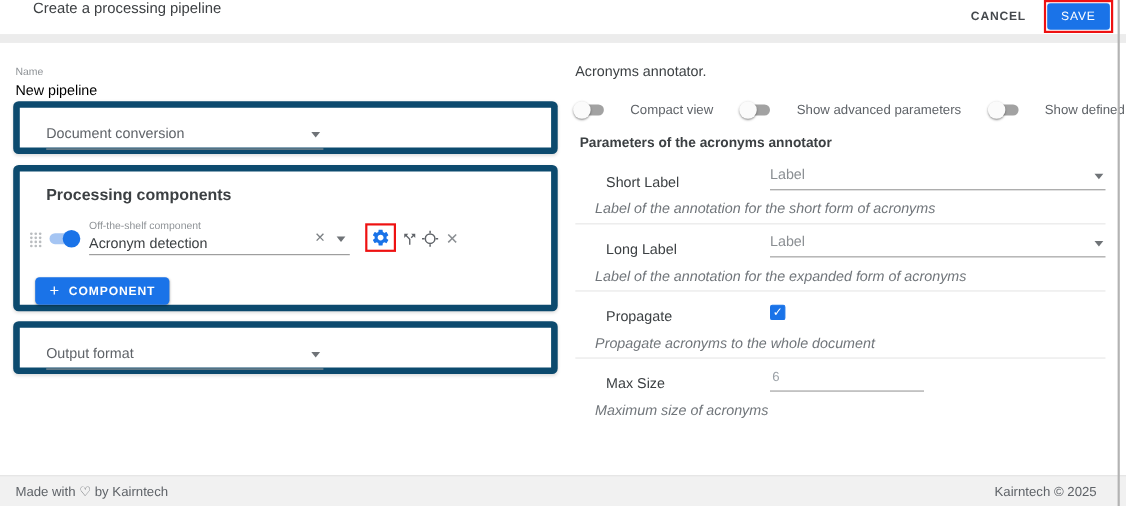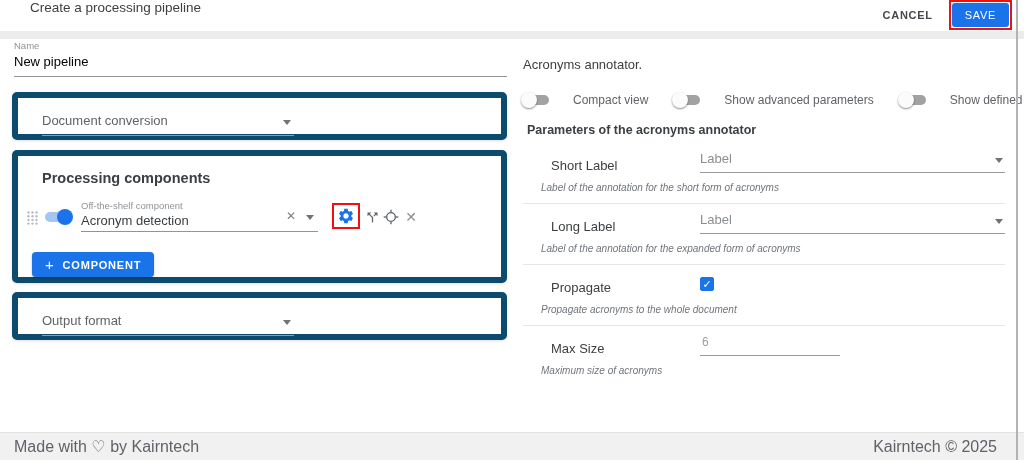--- a/index.html
+++ b/index.html
@@ -30,21 +30,21 @@
   .switch .track{position:absolute;left:1px;top:2px;width:25px;height:10px;border-radius:5px}
   .switch .knob{position:absolute;top:-1px;width:16px;height:16px;border-radius:50%}
   .switch.on .track{background:#a5c5f3}
   .switch.on .knob{right:-2px;background:#1a73e8}
   .switch.off .track{background:#a2a2a2}
   .switch.off .knob{left:-2px;background:#fbfbfb;box-shadow:0 1px 2px rgba(0,0,0,.45)}
 
   
   .card{position:absolute;left:12px;width:495px;background:#fff;border:6px solid #0c4a6e;
         border-radius:5px;box-shadow:0 1px 3px rgba(0,0,0,.13)}
-  .name-field{position:absolute;left:14px;top:40px;width:493px;border-bottom:1px solid #949494;
+  .name-field{position:absolute;left:14px;top:60px;width:493px;border-bottom:1px solid #949494;
               padding-bottom:7px;cursor:text}
   .name-value{font-size:13px;color:#000000;margin-top:3px}
   .pc-title{position:absolute;left:24px;top:14px;font-size:14.5px;font-weight:700;color:#3c4043}
   .drag-handle{position:absolute;left:8px;top:54px;cursor:grab;border:none;background:none;padding:0}
   .comp-toggle{position:absolute;left:26px;top:54px}
   .comp-field{position:absolute;left:63px;top:44px;width:237px;border-bottom:1px solid #949494;
               padding-bottom:3px;cursor:pointer}
   .comp-value{font-size:13px;color:#3c4043;margin-top:2px}
   .comp-field .clear{position:absolute;right:22px;bottom:8px;font-size:12px;color:#7c8084;
                      background:none;border:none;cursor:pointer;padding:0}
@@ -72,32 +72,32 @@
   .params{position:absolute;top:86px;left:0;width:482px}
   .param-row{position:relative;height:61px;border-bottom:1px solid #e6e6e6}
   .param-row.last{border-bottom:none}
   .p-label{position:absolute;left:28px;top:15px;font-size:13px;color:#3c4043}
   .p-select{position:absolute;left:177px;top:3px;width:305px;height:27px;
             border-bottom:1px solid #9a9a9a;cursor:pointer}
   .p-select .val{position:absolute;left:0;bottom:6px;font-size:13px;color:#8a8e92}
   .p-select .arrow{position:absolute;right:2px;bottom:9px;width:0;height:0;
                    border-left:4.5px solid transparent;border-right:4.5px solid transparent;
                    border-top:5px solid #6f7377}
-  .p-desc{position:absolute;left:18px;top:39px;font-size:10px;font-style:italic;color:#70757a;white-space:nowrap}
+  .p-desc{position:absolute;left:18px;top:39px;font-size:13px;font-style:italic;color:#70757a;white-space:nowrap}
   .p-check{position:absolute;left:177px;top:12px;width:14px;height:14px;background:#1a73e8;
            border:1px solid #1a73e8;border-radius:2px;color:#fff;font-size:11px;line-height:13px;
            text-align:center;cursor:pointer;padding:0}
   .p-input{position:absolute;left:177px;top:4px;width:140px;height:26px;
            border-bottom:1px solid #9a9a9a;cursor:text}
   .p-input .val{position:absolute;left:2px;bottom:6px;font-size:12px;color:#9aa0a6}
 
   
   .footer{position:absolute;left:0;bottom:0;width:100%;height:28px;background:#f1f1f1;
           border-top:1px solid #e3e3e3;display:flex;align-items:center;justify-content:space-between;
-          padding:0 27px 0 14px;font-size:16px;color:#5f6368}
+          padding:0 27px 0 14px;font-size:12px;color:#5f6368}
   .scrollbar{position:absolute;right:6px;top:0;width:2px;height:460px;background:#b3b3b3;z-index:9;cursor:pointer}
 </style>
 </head>
 <body>
 
 <div class="page">
 
   <div class="app-header">
     <div class="page-title">Create a processing pipeline</div>
     <div class="header-actions">

